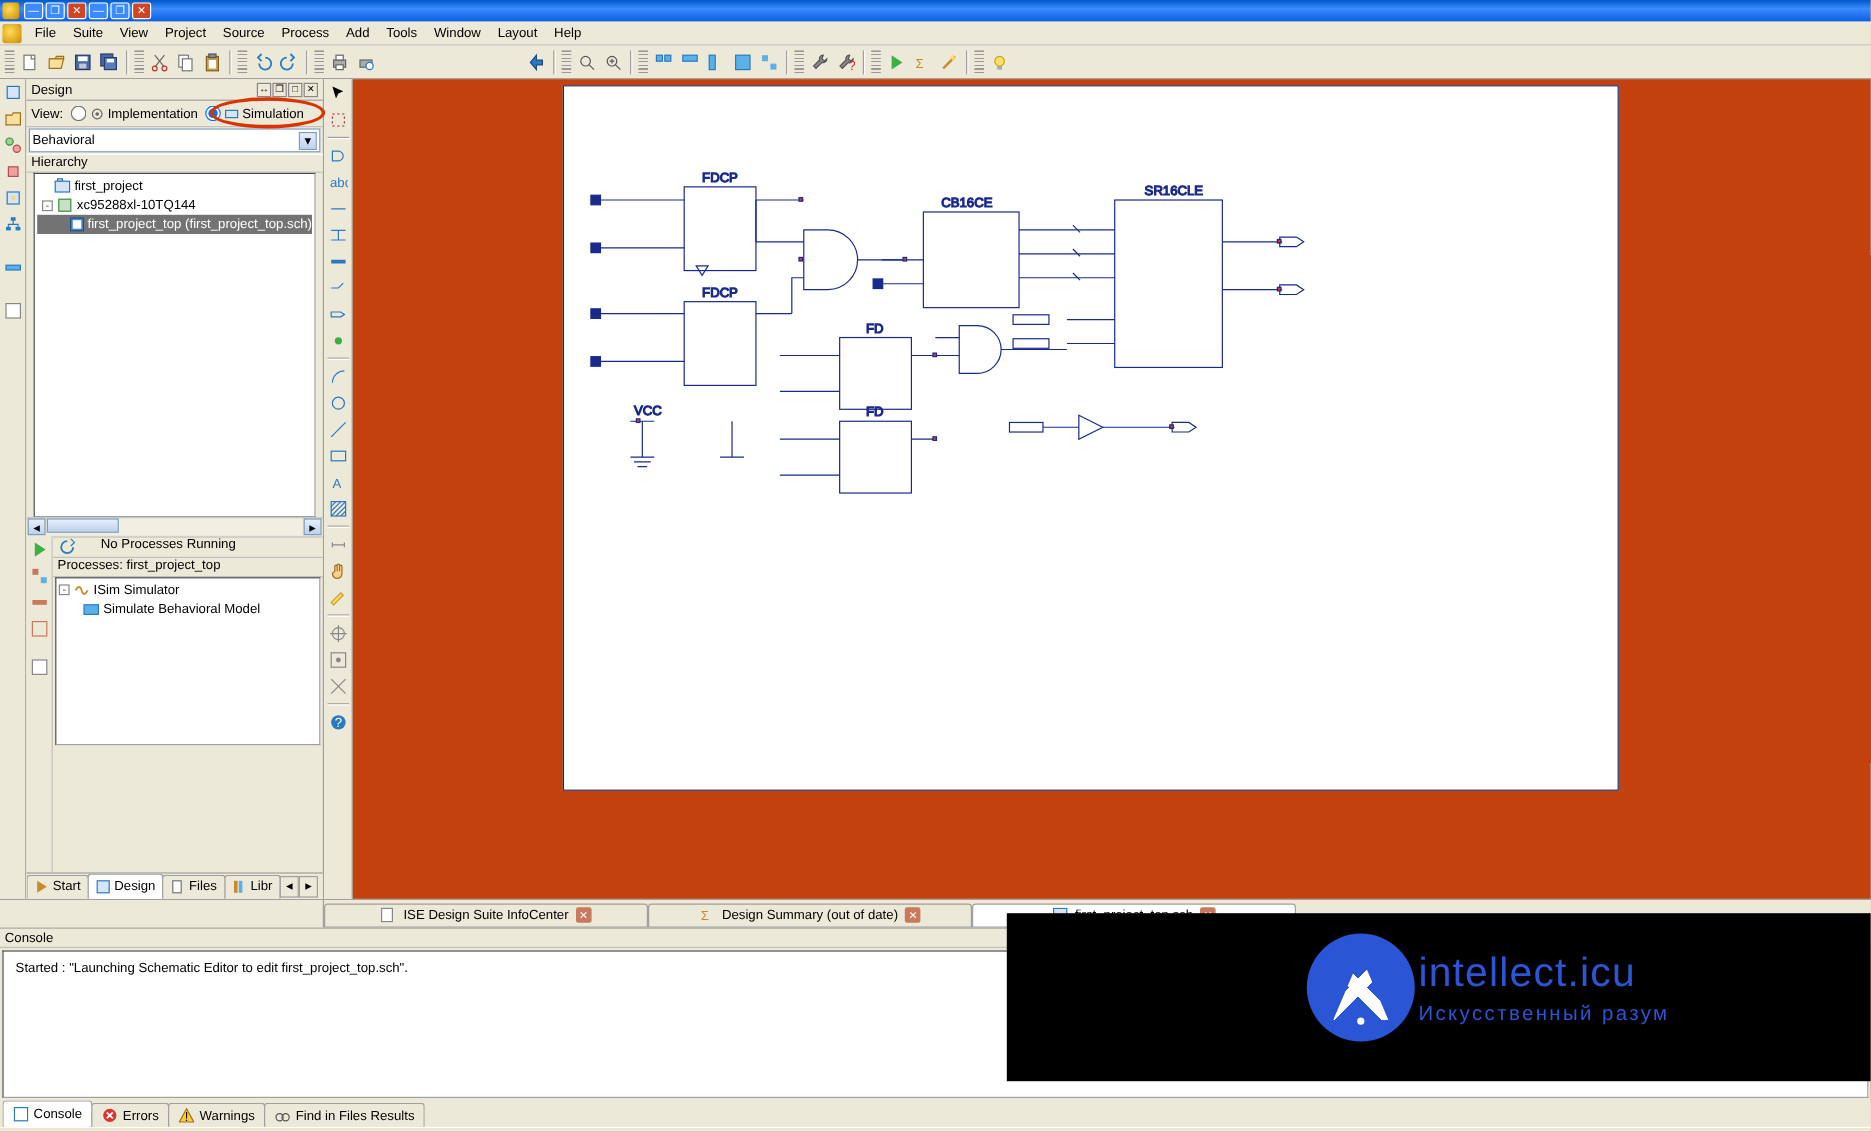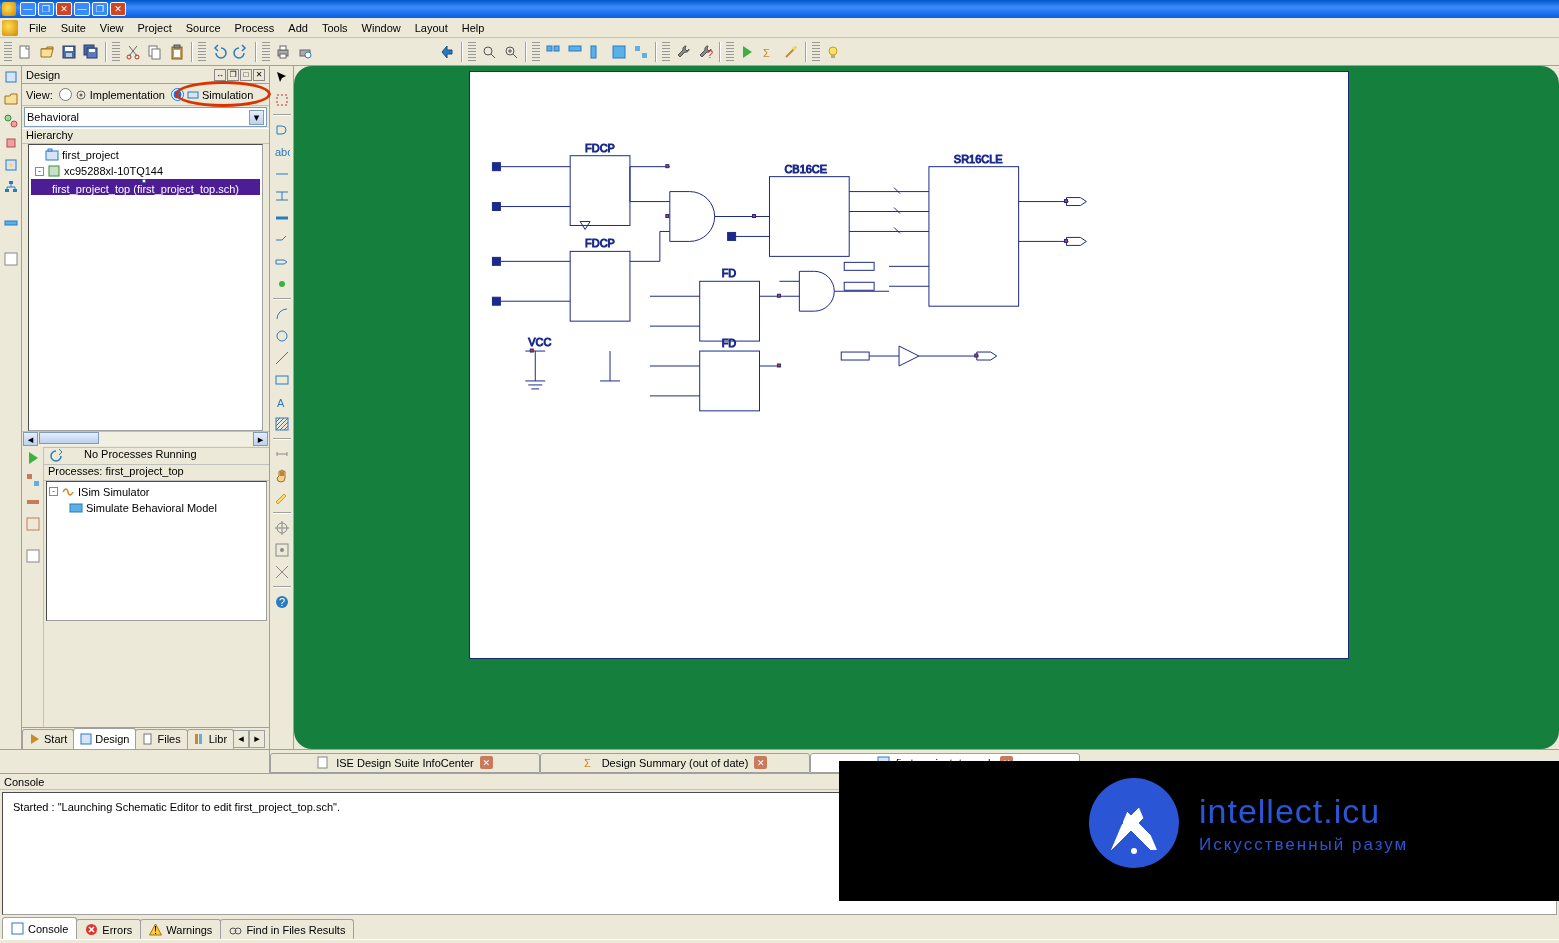--- a/index.html
+++ b/index.html
@@ -43,21 +43,21 @@
 .view-row .gear { width: 14px; height: 14px; display: inline-block; vertical-align: middle; }
 .highlight-oval { position: absolute; right: -2px; top: -3px; width: 96px; height: 26px; border: 3px solid #d93400; border-radius: 50%; pointer-events: none; }
 
 .combo { height: 20px; border: 1px solid #7f9db9; background: #fff; margin: 1px 2px; display: flex; align-items: center; padding: 0 2px; justify-content: space-between; }
 .combo .arrow { width: 15px; height: 15px; background: linear-gradient(#e6eefc,#bcd1ee); border: 1px solid #7f9db9; display:flex;align-items:center;justify-content:center; }
 
 .hierarchy-hdr { height: 16px; background: #ece9d8; border-top: 1px solid #fff; border-bottom: 1px solid #c0c0c0; padding: 0 4px; }
 
 .tree { flex: 1; background: #fff; border: 1px inset #a0a0a0; margin: 0 6px; overflow: auto; padding: 2px; }
 .tree-row { display: flex; align-items: center; height: 16px; white-space: nowrap; }
-.tree-row.selected { background: #4c1d95; color: #fff; flex-direction: column; }
+.tree-row.selected { background: #737373; color: #fff; }
 .tree-plus { width: 9px; height: 9px; border: 1px solid #888; background:#fff; margin-right: 3px; display:flex;align-items:center;justify-content:center;font-size:9px;line-height:7px;color:#555; }
 .tree-icon { width: 14px; height: 14px; margin-right: 3px; }
 .tree .indent { display:inline-block; }
 
 .hscroll { height: 16px; background: #ece9d8; border-top:1px solid #c0c0c0; display:flex;align-items:center;justify-content:space-between;padding:0 1px;}
 .hscroll .sbtn{width:15px;height:14px;background:linear-gradient(#e6eefc,#bcd1ee);border:1px solid #7f9db9;display:flex;align-items:center;justify-content:center;}
 .hscroll .track{flex:1;height:14px;background:#f1efe2;margin:0 1px;position:relative;}
 .hscroll .thumb{position:absolute;left:0;top:0;height:12px;width:60px;background:linear-gradient(#e6eefc,#bcd1ee);border:1px solid #7f9db9;}
 
 .proc-status { height: 18px; background: #ece9d8; border-top:1px solid #c0c0c0; border-bottom:1px solid #c0c0c0; display:flex;padding:0 4px;gap:20px;}
@@ -70,21 +70,21 @@
 .dtab.active { background:#fff; height:22px;}
 .dtab .tic{width:12px;height:12px;}
 .dtab-nav{width:16px;height:18px;border:1px solid #a0a0a0;display:flex;align-items:center;justify-content:center;}
 
 
 .sch-strip { width: 24px; background: #ece9d8; border-right: 1px solid #a0a0a0; display:flex; flex-direction:column; align-items:center; padding-top:2px; gap:2px;}
 .sch-strip .sb { width:20px;height:20px;display:flex;align-items:center;justify-content:center;border:1px solid transparent;}
 .sch-strip .ssep{width:18px;height:2px;border-top:1px solid #a0a0a0;border-bottom:1px solid #fff;margin:2px 0;}
 
 
-.canvas-wrap { flex: 1; background: #15803d; position: relative; overflow:hidden;border-radius:18px;}
+.canvas-wrap { flex: 1; background: #c2410c; position: relative; overflow:hidden;}
 .sheet { position:absolute; left:175px; top:5px; width:880px; height:588px; background:#fff; border:1px solid #1a2a6c;}
 .schematic { position:absolute; left:0; top:0; width:100%; height:100%;}
 
 
 .editor-tabs { height:24px; background:#ece9d8; border-top:1px solid #a0a0a0; display:flex; align-items:center;}
 .editor-tabs .spacer{width:270px;border-right:1px solid #a0a0a0;height:100%;}
 .etab { height:20px; min-width:270px; background:#ece9d8; border:1px solid #a0a0a0; display:flex;align-items:center;justify-content:center;gap:6px;position:relative;margin-top:2px;border-radius:3px 3px 0 0;padding:0 8px;}
 .etab.active{background:#fff;}
 .etab .ex{width:13px;height:13px;background:#c97a5d;border-radius:2px;color:#fff;display:flex;align-items:center;justify-content:center;font-size:9px;}
 .etab .eic{width:13px;height:13px;}
@@ -95,21 +95,21 @@
 .console-body { flex:1; background:#fff; border:1px inset #a0a0a0; margin:2px; padding:8px 10px; font-family: "Courier New", monospace; font-size:12px; overflow:auto;}
 .console-tabs { height:22px; background:#ece9d8; display:flex; align-items:flex-end; padding-left:2px;}
 .ctab{height:20px;background:#ece9d8;border:1px solid #a0a0a0;border-bottom:none;padding:0 8px;display:flex;align-items:center;gap:4px;margin-right:-1px;border-radius:3px 3px 0 0;}
 .ctab.active{background:#fff;height:22px;}
 .cic{width:13px;height:13px;}
 
 
 .statusbar { height:14px; background:#ece9d8; border-top:1px solid #fff;}
 
 
-.watermark { position:absolute; right:20px; bottom:60px; width:450px; height:120px; pointer-events:none; display:flex; align-items:center; gap:20px;}
+.watermark { position:absolute; right:20px; bottom:60px; width:450px; height:120px; pointer-events:none; display:flex; align-items:center; gap:3px;}
 .watermark .wm-logo{width:90px;height:90px;border-radius:50%;background:#2a55d4;position:relative;}
 .watermark .wm-logo::before{content:"";position:absolute;left:22px;top:18px;width:46px;height:54px;background:
  linear-gradient(135deg,transparent 40%,#fff 40%,#fff 55%,transparent 55%),
  linear-gradient(45deg,transparent 40%,#fff 40%,#fff 55%,transparent 55%);
  clip-path: polygon(50% 0, 100% 100%, 0 100%);}
 .watermark .wm-logo::after{content:"";position:absolute;left:42px;top:70px;width:6px;height:6px;background:#fff;border-radius:50%;}
 .watermark .wm-text{display:flex;flex-direction:column;}
 .watermark .wm-text .line1{font-size:34px;color:#2a55d4;font-weight:400;letter-spacing:1px;}
 .watermark .wm-text .line2{font-size:17px;color:#2a55d4;letter-spacing:2px;margin-top:4px;}
 

